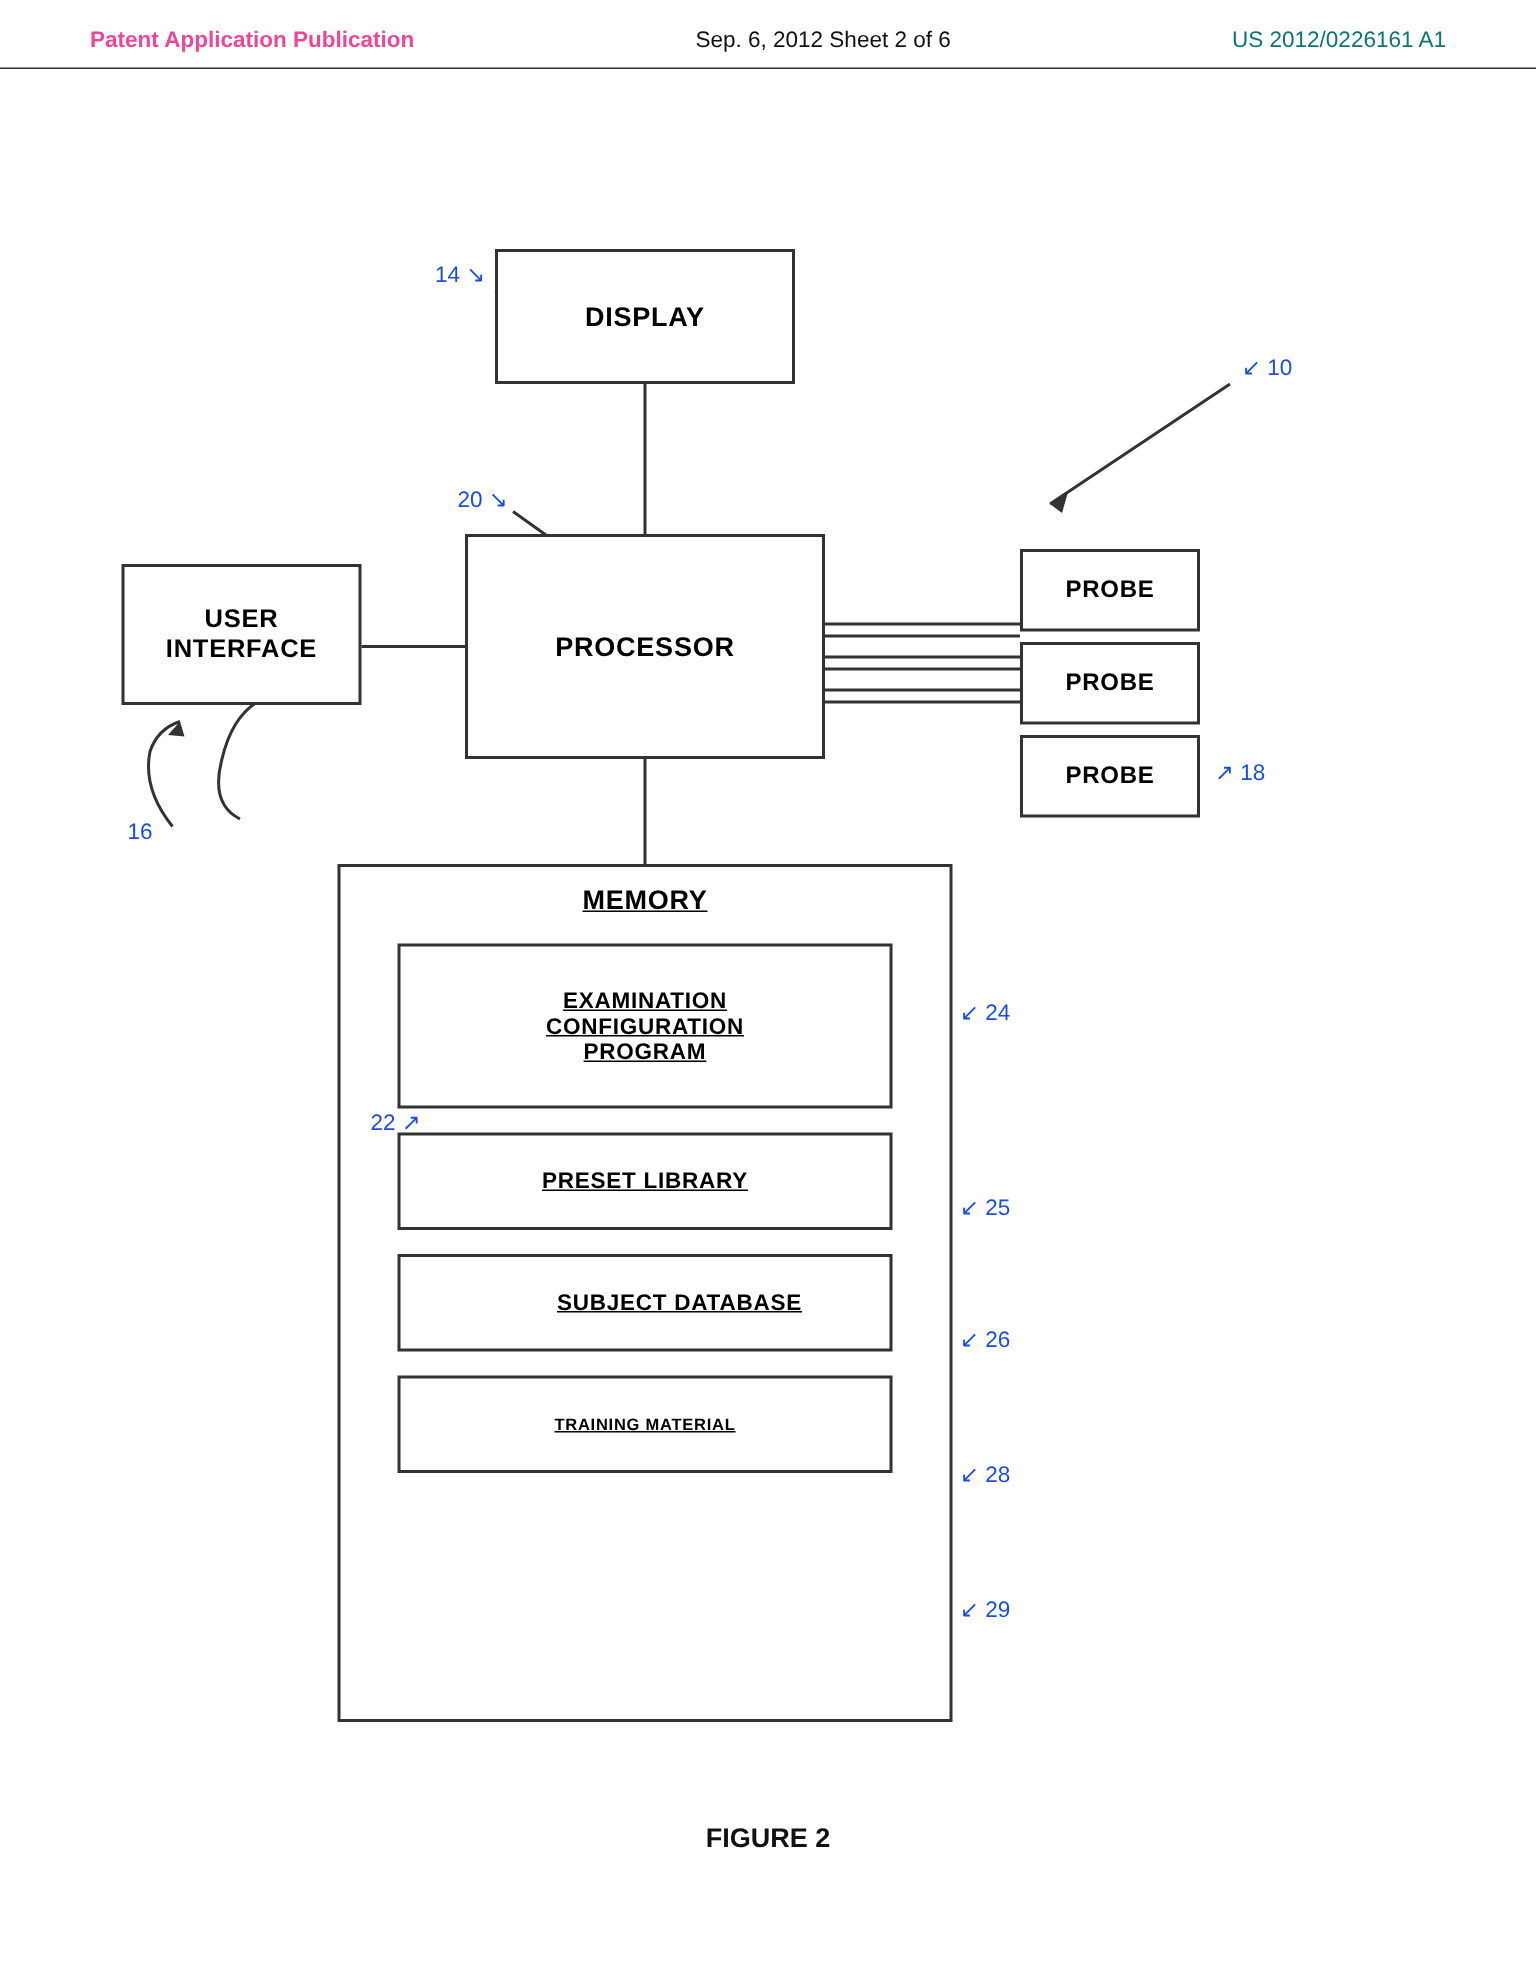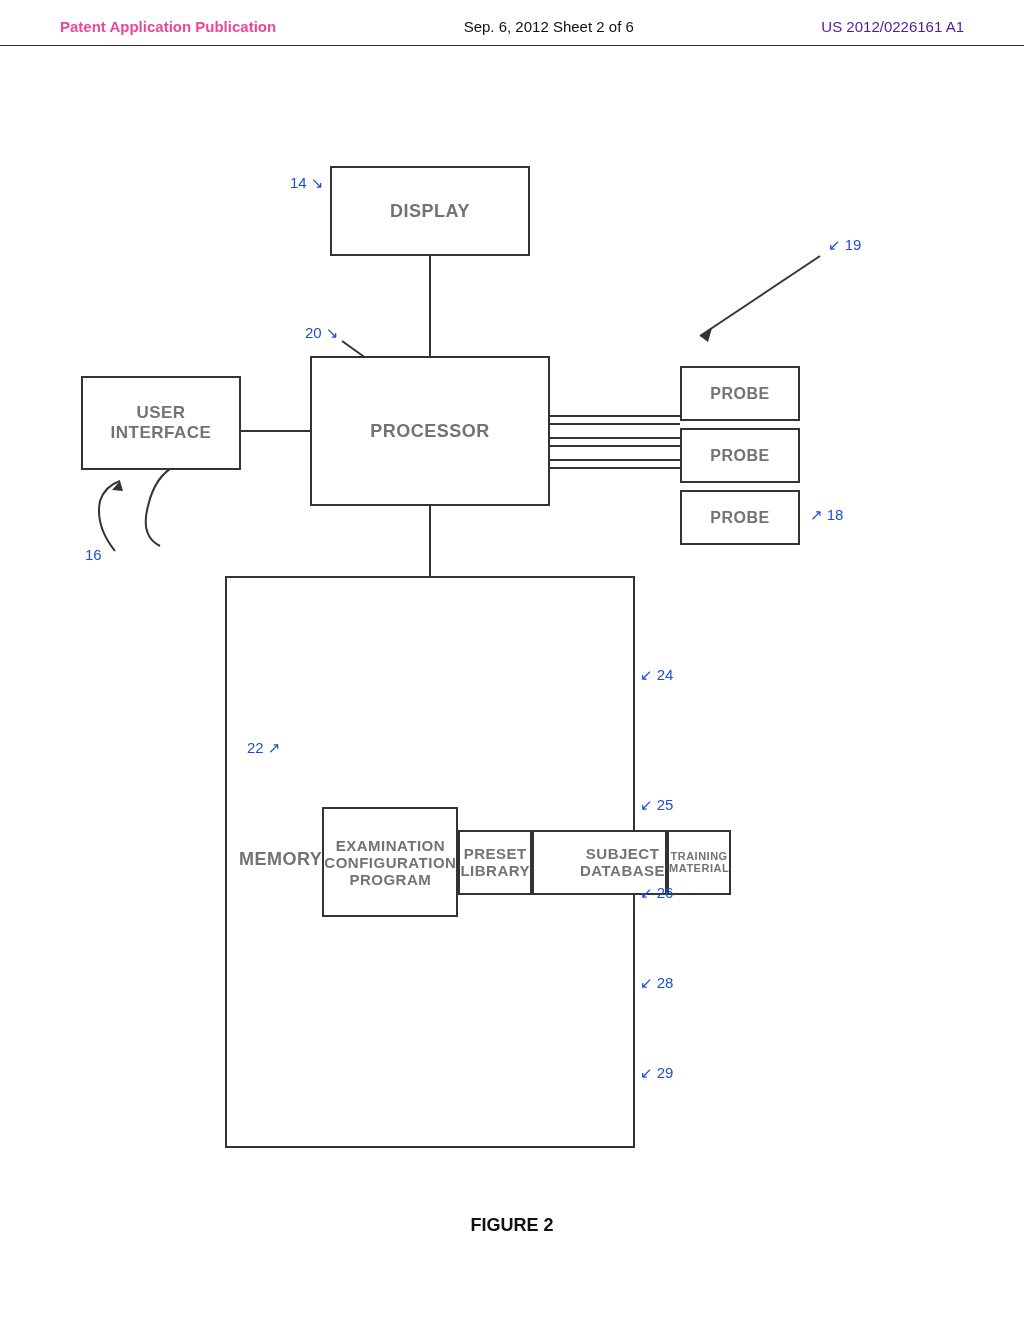--- a/index.html
+++ b/index.html
@@ -24,42 +24,42 @@
       font-size: 15px;
       font-weight: bold;
       color: #ec4899;
     }
     .header-center {
       font-size: 15px;
       color: #111;
     }
     .header-right {
       font-size: 15px;
-      color: #4c1d95;
+      color: #0f766e;
     }
 
     
     .diagram {
       position: relative;
       width: 100%;
       height: 1220px;
     }
 
     
     .box {
       position: absolute;
       border: 2px solid #333;
       background: #fff;
       display: flex;
       align-items: center;
       justify-content: center;
       text-align: center;
       font-size: 18px;
       font-weight: bold;
-      color: #737373;
+      color: #000000;
       letter-spacing: 0.5px;
     }
 
     
     .ref-label {
       position: absolute;
       font-size: 15px;
       color: #1d4ed8;
     }
 
@@ -129,21 +129,21 @@
     <span>DISPLAY</span>
   </div>
 
   <div class="ref-label" style="left:290px; top:128px;">
     <span>14</span>
     <span> ↘</span>
   </div>
 
   <div class="ref-label" style="left:828px; top:190px;">
     <span>↙ </span>
-    <span>19</span>
+    <span>10</span>
   </div>
 
   <div class="ref-label" style="left:305px; top:278px;">
     <span>20</span>
     <span> ↘</span>
   </div>
 
   <div class="box" style="left:310px; top:310px; width:240px; height:150px;">
     <span>PROCESSOR</span>
   </div>
@@ -170,21 +170,21 @@
   </div>
   <div class="box" style="left:680px; top:444px; width:120px; height:55px; font-size:16px;">
     <span>PROBE</span>
   </div>
 
   <div class="ref-label" style="left:810px; top:460px;">
     <span>↗ </span>
     <span>18</span>
   </div>
 
-  <div class="box" style="left:225px; top:530px; width:410px; height:572px; align-items:flex-start; justify-content:flex-start; flex-direction:row; padding:8px 12px; font-size:18px;">
+  <div class="box" style="left:225px; top:530px; width:410px; height:572px; align-items:flex-start; justify-content:flex-start; flex-direction:column; padding:8px 12px; font-size:18px;text-decoration:underline;">
     <span style="align-self:center; margin-bottom: 10px; margin-top:4px;">MEMORY</span>
 
     <div class="box" style="position:relative; left:auto; top:auto; width:330px; height:110px; margin: 8px auto; font-size:15px; align-self:center;">
       <span style="white-space:pre-line; text-align:center;">EXAMINATION
 CONFIGURATION
 PROGRAM</span>
     </div>
 
 
     <div class="box" style="position:relative; left:auto; top:auto; width:330px; height:65px; margin: 8px auto; font-size:15px; align-self:center;">

